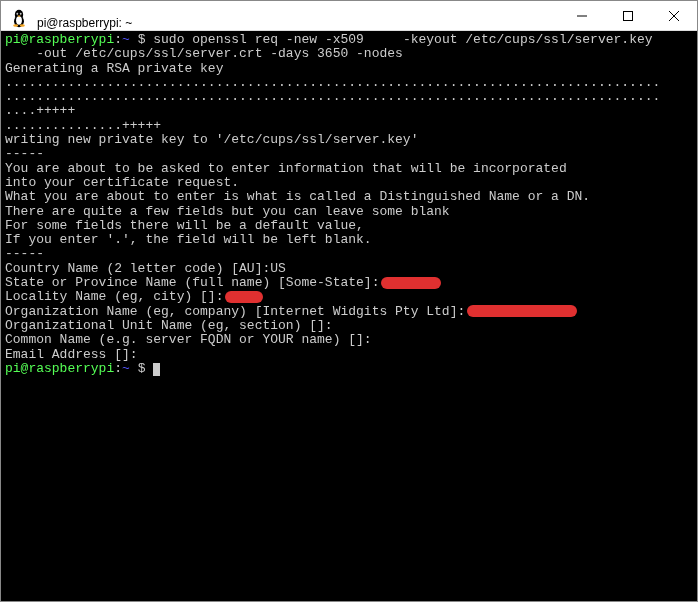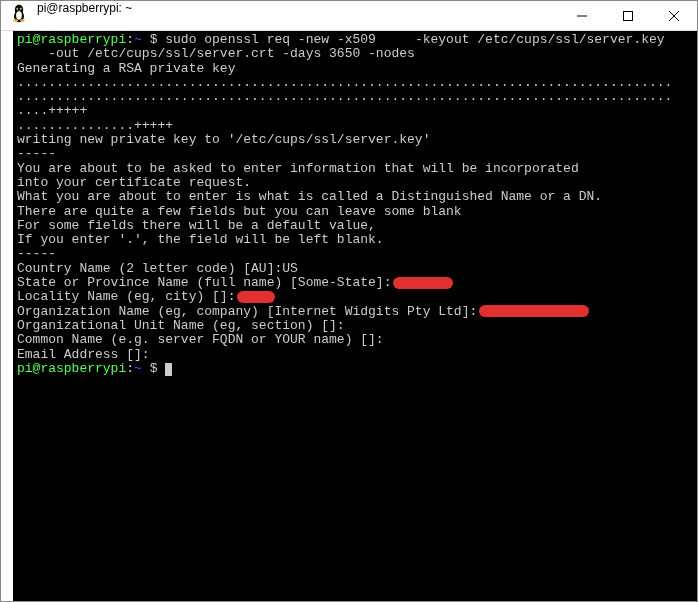--- a/index.html
+++ b/index.html
@@ -20,21 +20,21 @@
       height: 602px;
       background: #fff;
       border: 1px solid #888;
       display: flex;
       flex-direction: column;
     }
     .titlebar {
       height: 30px;
       background: #fff;
       display: flex;
-      align-items: flex-start;
+      align-items: flex-end;
       border-bottom: 1px solid #ddd;
     }
     .titlebar-icon {
       width: 24px;
       height: 24px;
       margin-left: 6px;
       margin-right: 6px;
       display: flex;
       align-items: center;
       justify-content: center;
@@ -64,21 +64,20 @@
       flex: 1;
       background: #000;
       color: #ccc;
       padding: 2px 4px;
       overflow: hidden;
       line-height: 1.1;
       font-size: 13px;
       white-space: pre-wrap;
       word-break: break-all;
       position: relative;
-      margin-left: 12px;
     }
     .prompt-user { color: #55ff55; }
     .prompt-sep { color: #ccc; }
     .prompt-path { color: #5555ff; }
     .prompt-dollar { color: #ccc; }
     .cmd { color: #ccc; }
     .line { display: block; }
     .redact {
       display: inline-block;
       background: #e03030;

